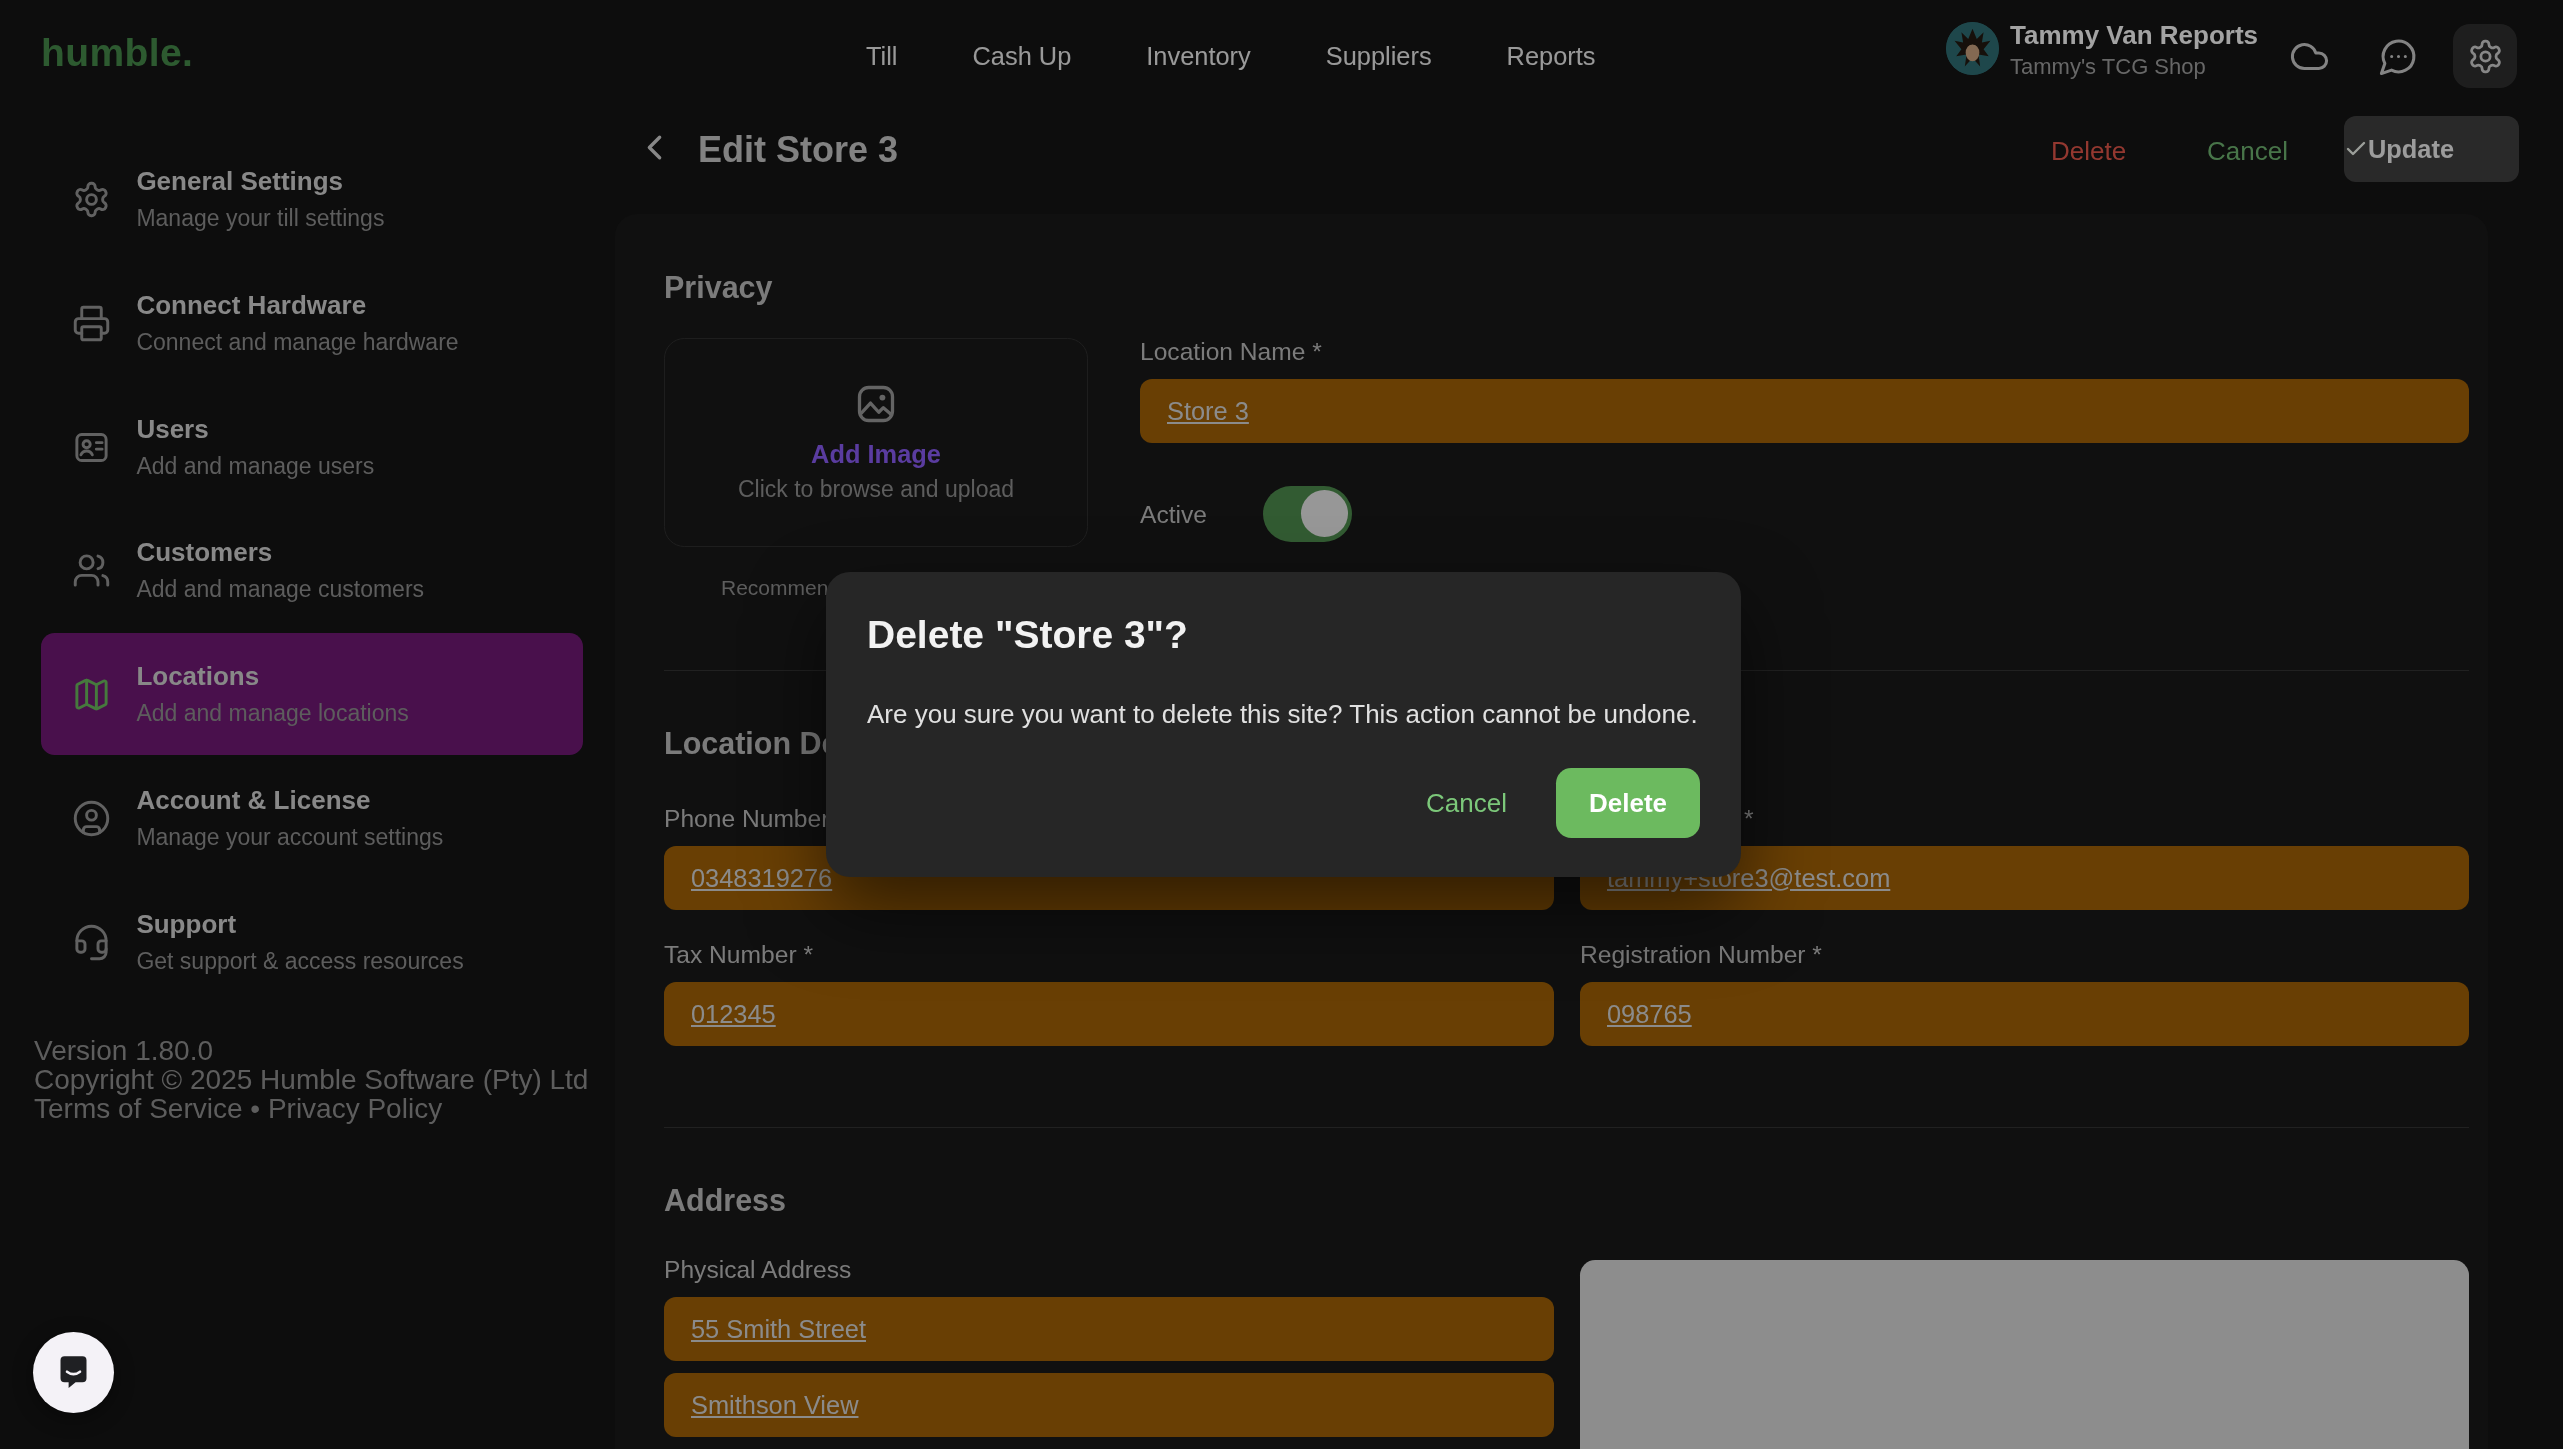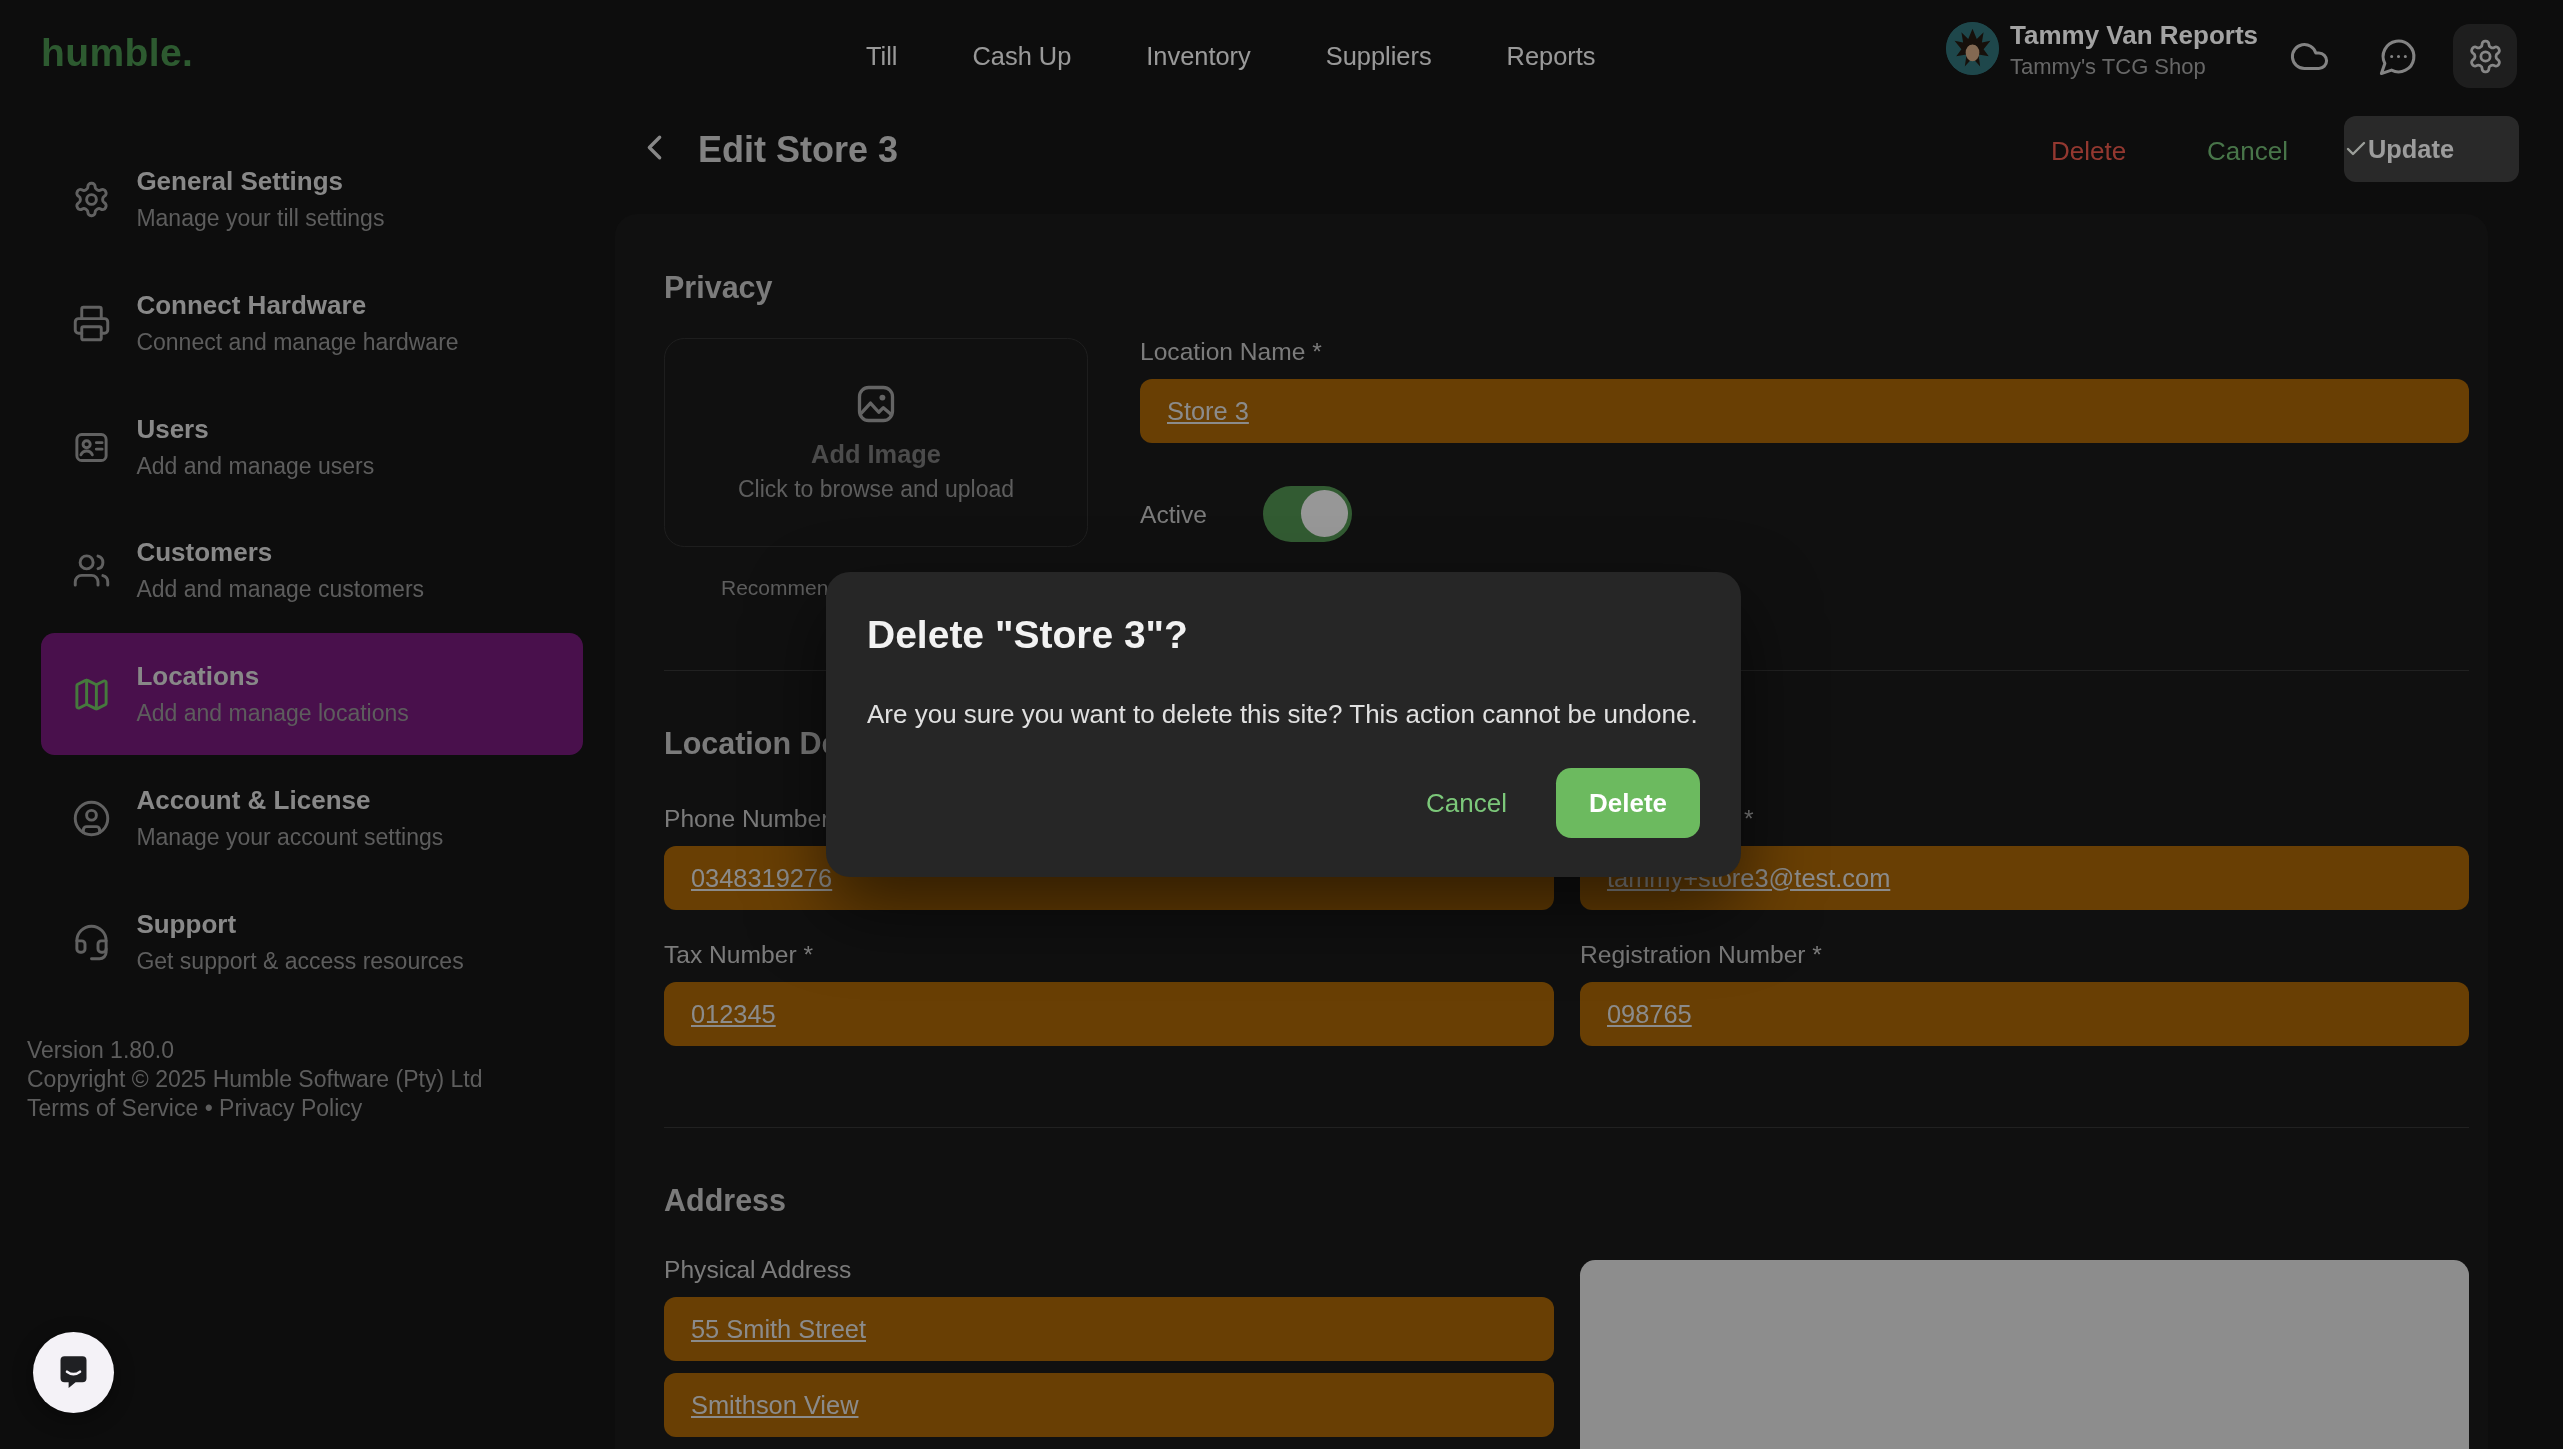--- a/index.html
+++ b/index.html
@@ -25,21 +25,21 @@
   .gear-btn svg { width:37px; height:37px; }
 
   
   .side-item { position:absolute; left:41px; width:542px; height:122px; display:flex; align-items:center; gap:25.4px; padding-left:31px; border-radius:13.6px; cursor:pointer; }
   .side-item.active { background:#701a75; }
   .side-item .icon { width:39px; height:39px; color:#969696; flex:0 0 auto; }
   .side-item .icon svg { width:100%; height:100%; }
   .side-item.active .icon { color:#6cba5f; }
   .side-title { font-size:26px; font-weight:bold; color:#d2d2d2; }
   .side-sub { font-size:23px; color:#8f8f8f; margin-top:7.6px; }
-  .side-footer { position:absolute; left:27px; top:1036px; font-size:23px; color:#8f8f8f; line-height:29px; }
+  .side-footer { position:absolute; left:34px; top:1036px; font-size:28px; color:#8f8f8f; line-height:29px; }
   .side-footer a { color:#8f8f8f; text-decoration:none; cursor:pointer; }
 
   
   .back-btn { position:absolute; left:634px; top:127px; width:41px; height:41px; color:#cfcfcf; cursor:pointer; }
   .back-btn svg { width:100%; height:100%; }
   .page-title { position:absolute; left:698px; top:129px; font-size:36px; font-weight:bold; color:#c8c8c8; }
   .hdr-delete { position:absolute; left:2051px; top:136px; font-size:26px; color:#e2564a; cursor:pointer; }
   .hdr-cancel { position:absolute; left:2207px; top:136px; font-size:26px; color:#6fb471; cursor:pointer; }
   .hdr-update { position:absolute; left:2344px; top:116px; width:175px; height:66px; border-radius:12px; background:#404040; display:flex; align-items:center; gap:0; cursor:pointer; }
   .hdr-update svg { width:24px; height:24px; color:#eef3ec; }
@@ -48,21 +48,21 @@
   
   .card { position:absolute; left:615px; top:214px; width:1873px; height:1235px; background:#191919; border-radius:22px 22px 0 0; }
   .section-h { position:absolute; font-size:30.5px; font-weight:bold; color:#bdbdbd; }
   .field-label { position:absolute; font-size:24.6px; color:#bdbdbd; }
   .field { position:absolute; height:64px; background:#a16207; border:none; border-radius:12px; font-family:"Liberation Sans", sans-serif; font-size:25.4px; color:#d6d6d6; padding:0 27px; outline:none;text-decoration:underline; }
   .divider { position:absolute; left:664px; width:1805px; height:0.8px; background:#333333; }
 
   .upload-box { position:absolute; left:664px; top:338px; width:424px; height:209px; border:1.7px solid #2f2f2f; border-radius:20.3px; display:flex; flex-direction:column; align-items:center; justify-content:center; cursor:pointer; }
   .upload-box .icon { width:44px; height:44px; color:#9a9a9a; }
   .upload-box .icon svg { width:100%; height:100%; }
-  .upload-title { font-size:25.4px; font-weight:bold; color:#737373; margin-top:13.6px; }
+  .upload-title { font-size:25.4px; font-weight:bold; color:#8b5cf6; margin-top:13.6px; }
   .upload-sub { font-size:23px; color:#8f8f8f; margin-top:7.6px; }
   .upload-caption { position:absolute; left:721px; top:576px; font-size:21px; color:#8f8f8f; }
 
   .toggle { position:absolute; left:1263px; top:486px; width:89px; height:56px; border-radius:28px; background:#4e8d4e; cursor:pointer; }
   .toggle .knob { position:absolute; right:4.2px; top:4.2px; width:47px; height:47px; border-radius:50%; background:#e9e9e9; }
 
   .map-box { position:absolute; left:1580px; top:1260px; width:889px; height:189px; background:#d9d9d9; border-radius:15.3px 15.3px 0 0; }
 
   
   .overlay { position:absolute; inset:0; background:rgba(0,0,0,0.35); z-index:50; }

